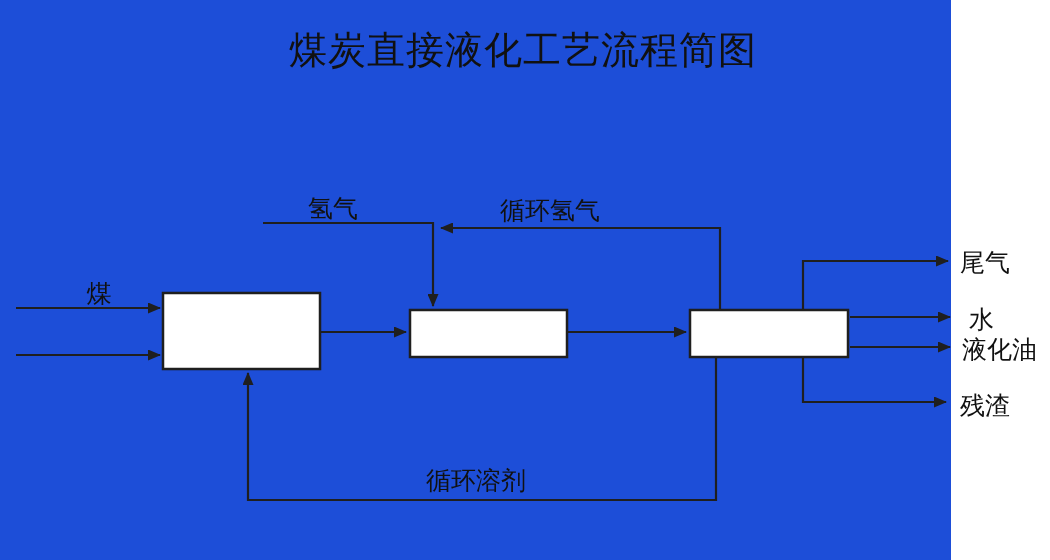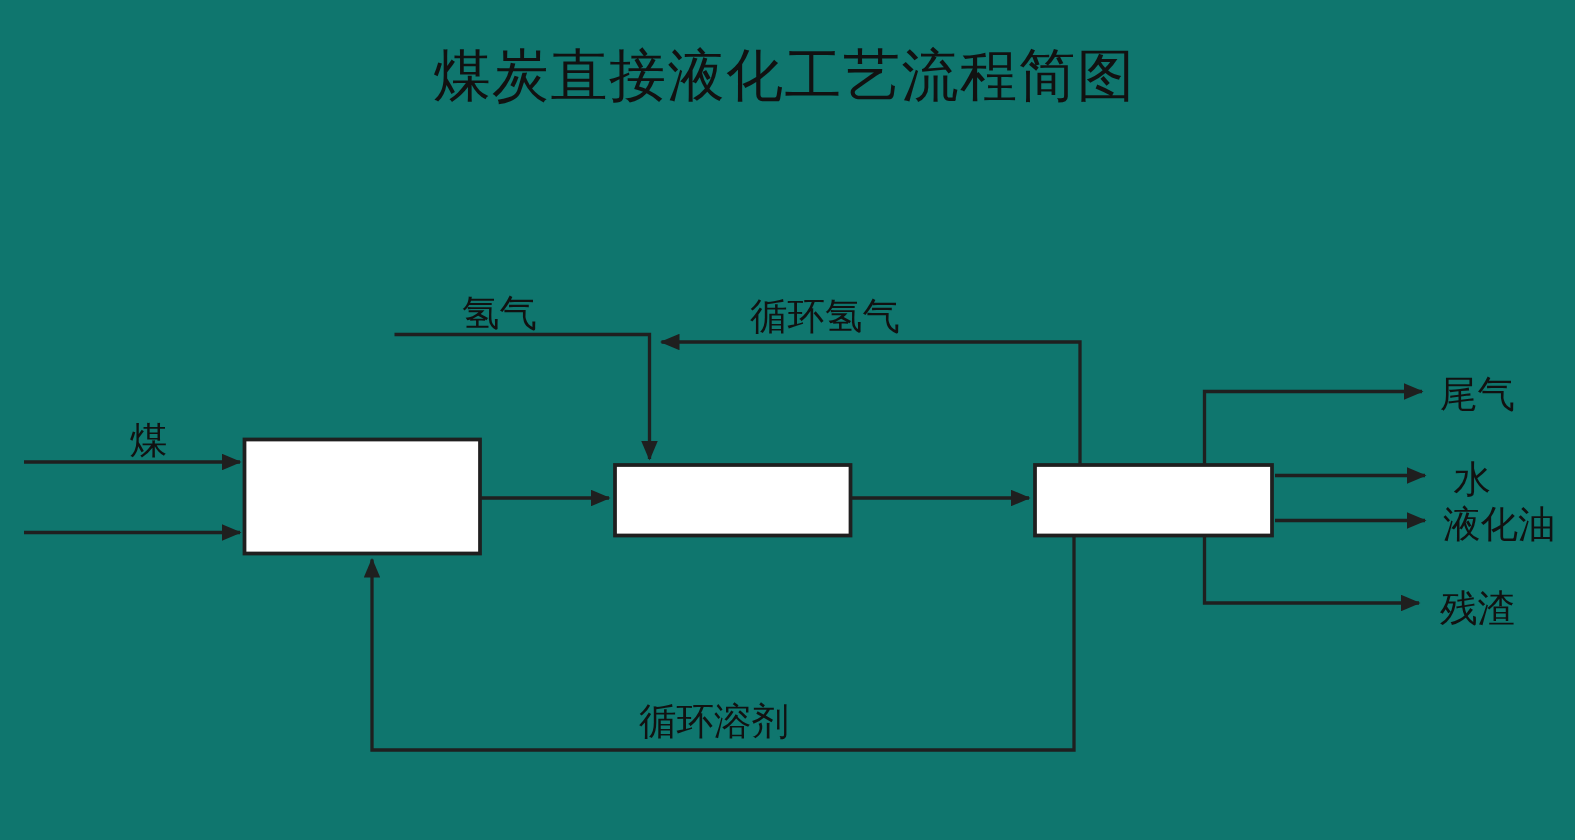--- a/index.html
+++ b/index.html
@@ -5,23 +5,23 @@
   html, body {
     margin: 0;
     padding: 0;
     background: #ffffff;
     width: 1050px;
     height: 560px;
     overflow: hidden;
   }
   .stage {
     position: relative;
-    width: 1050px;
+    width: 951px;
     height: 560px;
-    background: #0f766e;
+    background: #1d4ed8;
     text-decoration: underline;
   }
   svg {
     display: block;
     font-family: "Liberation Sans", "DejaVu Sans", sans-serif;
   }
   .diagram-title {
     font-size: 38px;
     font-weight: 400;
     letter-spacing: 1px;

